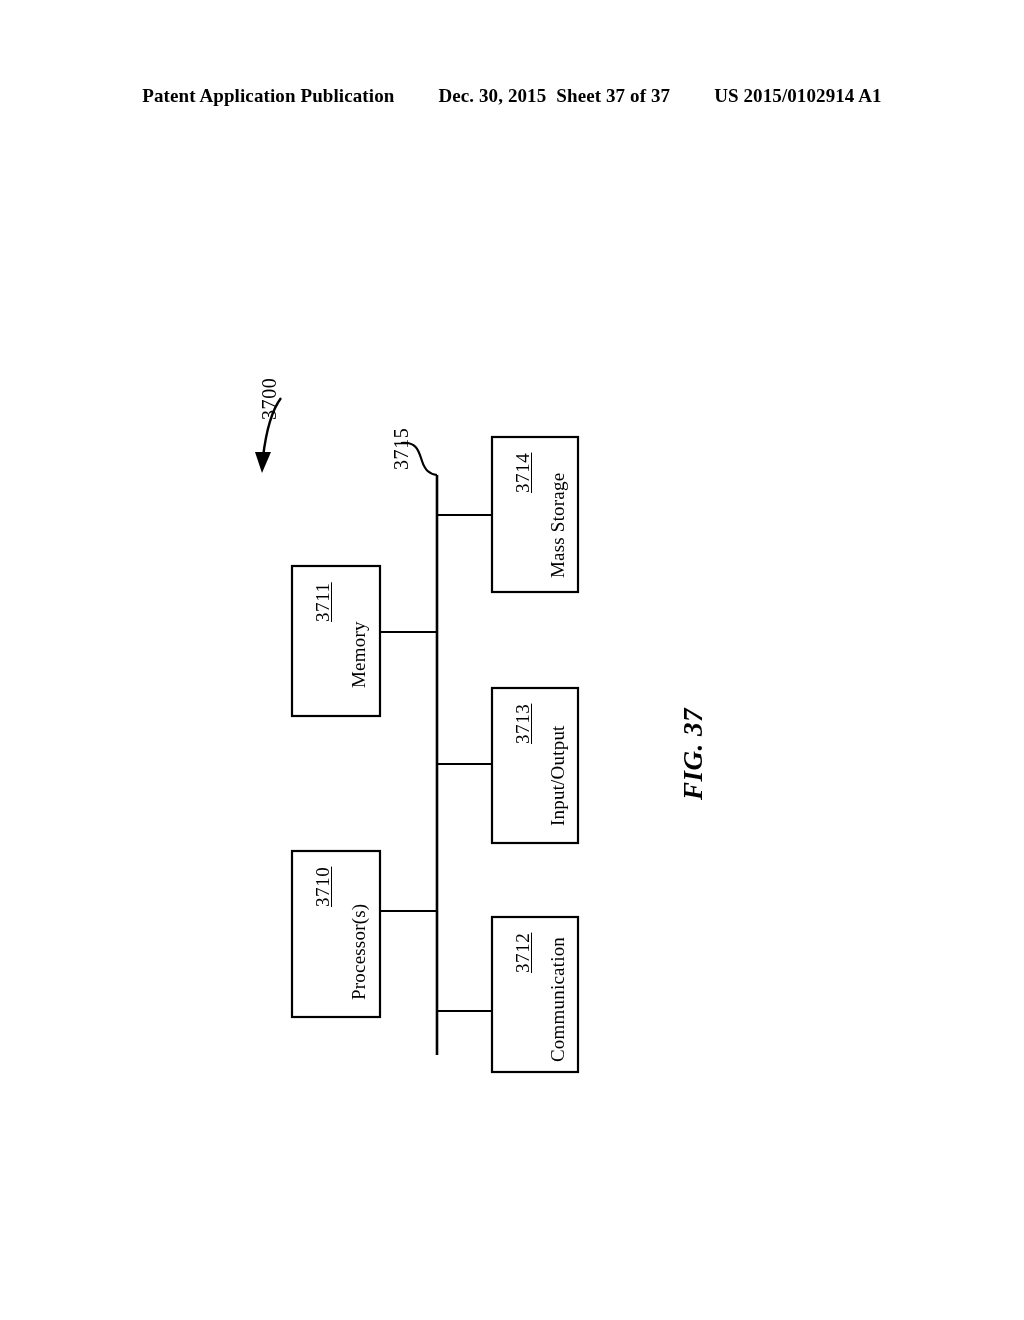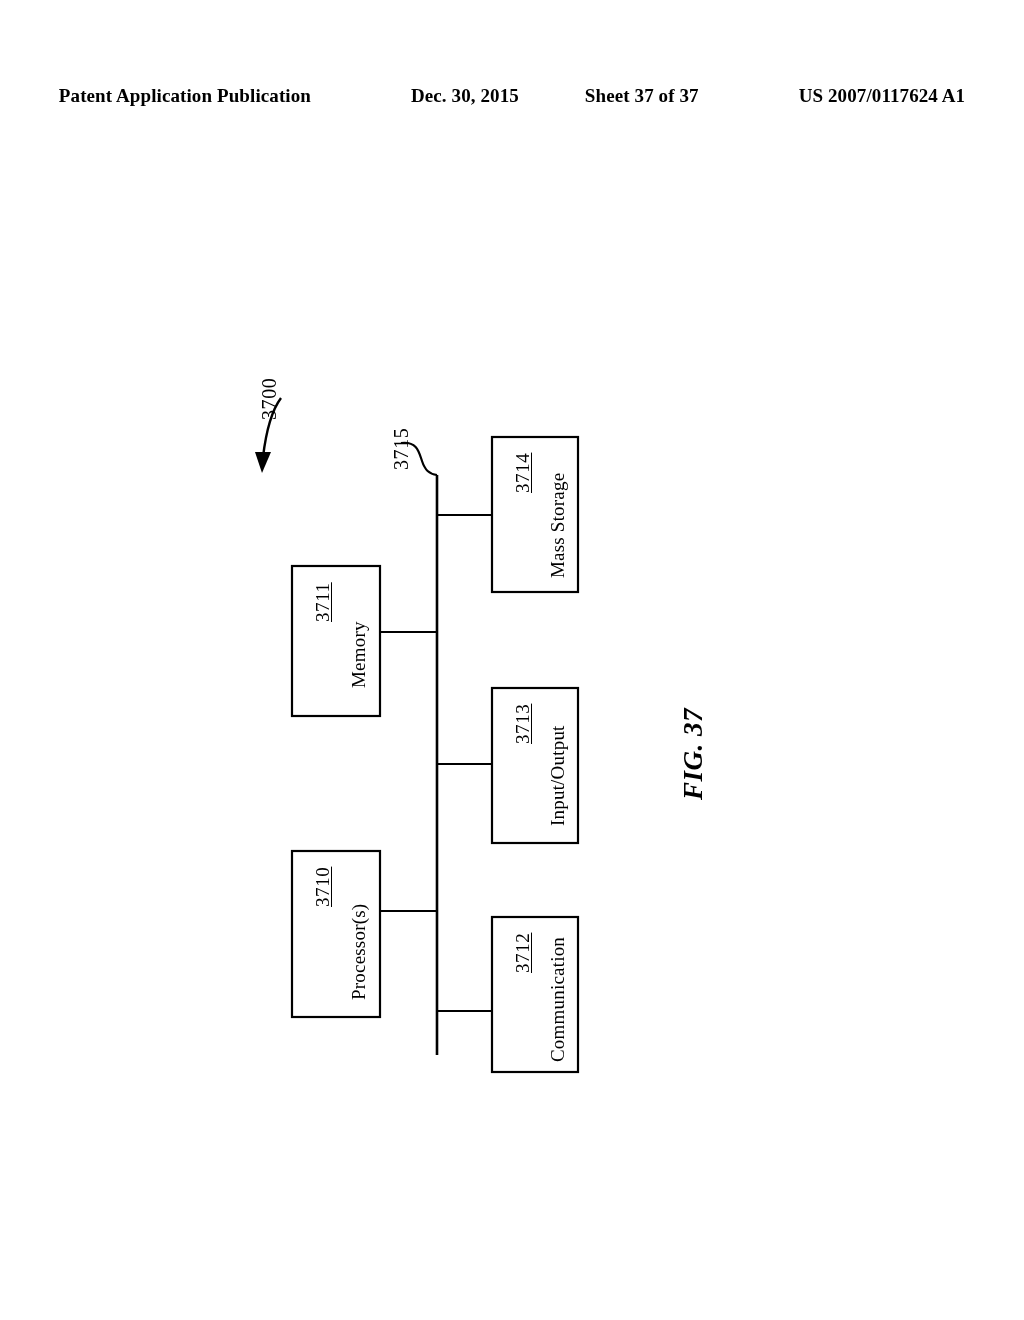--- a/index.html
+++ b/index.html
@@ -24,21 +24,20 @@
     width: 1024px;
     height: 32px;
     display: flex;
     justify-content: center;
     align-items: baseline;
     font-family: "Liberation Serif", serif;
     font-weight: bold;
     font-size: 19px;
     letter-spacing: 0.1px;
     white-space: nowrap;
-    gap: 28px;
   }
   #page-header .hdr-seg { display: inline-block; }
   #page-header .gap-a { width: 44px; display: inline-block; }
   #page-header .gap-b { width: 10px; display: inline-block; }
   #page-header .gap-c { width: 44px; display: inline-block; }
 
   
   #figure-canvas {
     position: absolute;
     top: 0;
@@ -84,21 +83,21 @@
 </head>
 <body>
 
 <div id="page-header">
   <span class="hdr-seg">Patent Application Publication</span>
   <span class="gap-a"></span>
   <span class="hdr-seg">Dec. 30, 2015</span>
   <span class="gap-b"></span>
   <span class="hdr-seg">Sheet 37 of 37</span>
   <span class="gap-c"></span>
-  <span class="hdr-seg">US 2007/0117624 A1</span>
+  <span class="hdr-seg">US 2015/0102914 A1</span>
 </div>
 
 <div id="figure-canvas">
 
   <svg width="1024" height="1320" viewBox="0 0 1024 1320" style="position:absolute;top:0;left:0;">
 
     <line x1="437" y1="475" x2="437" y2="1055" stroke="#000" stroke-width="2.6" stroke-linecap="butt"></line>
 
     <path d="M 401 443 C 417 441 419 452 422 461 C 425 470 429 474 437 475" fill="none" stroke="#000" stroke-width="2.2"></path>
 

